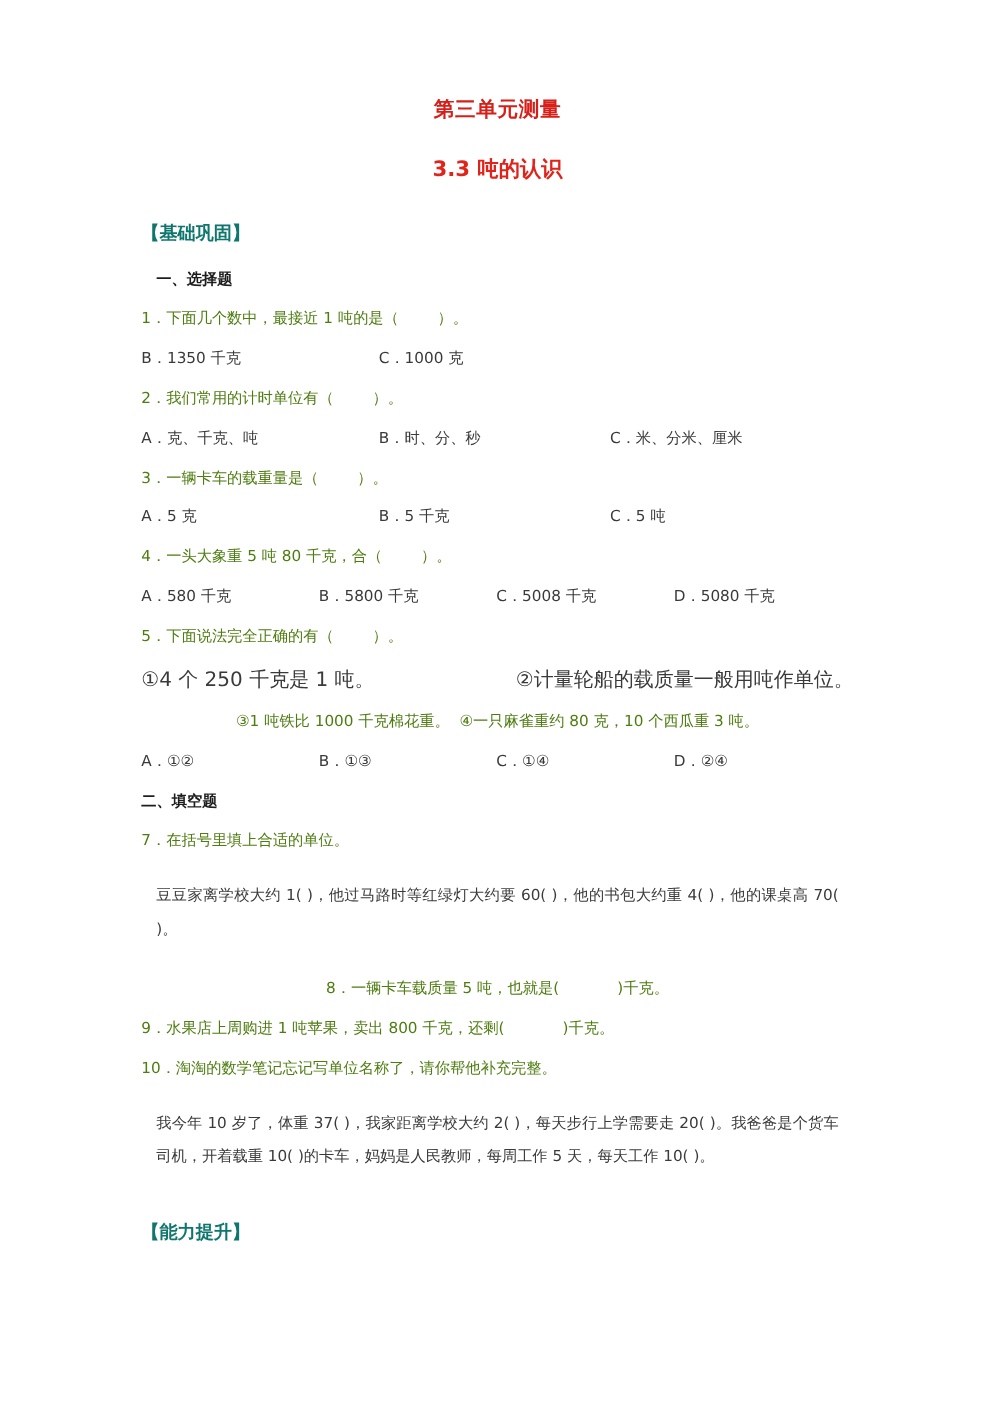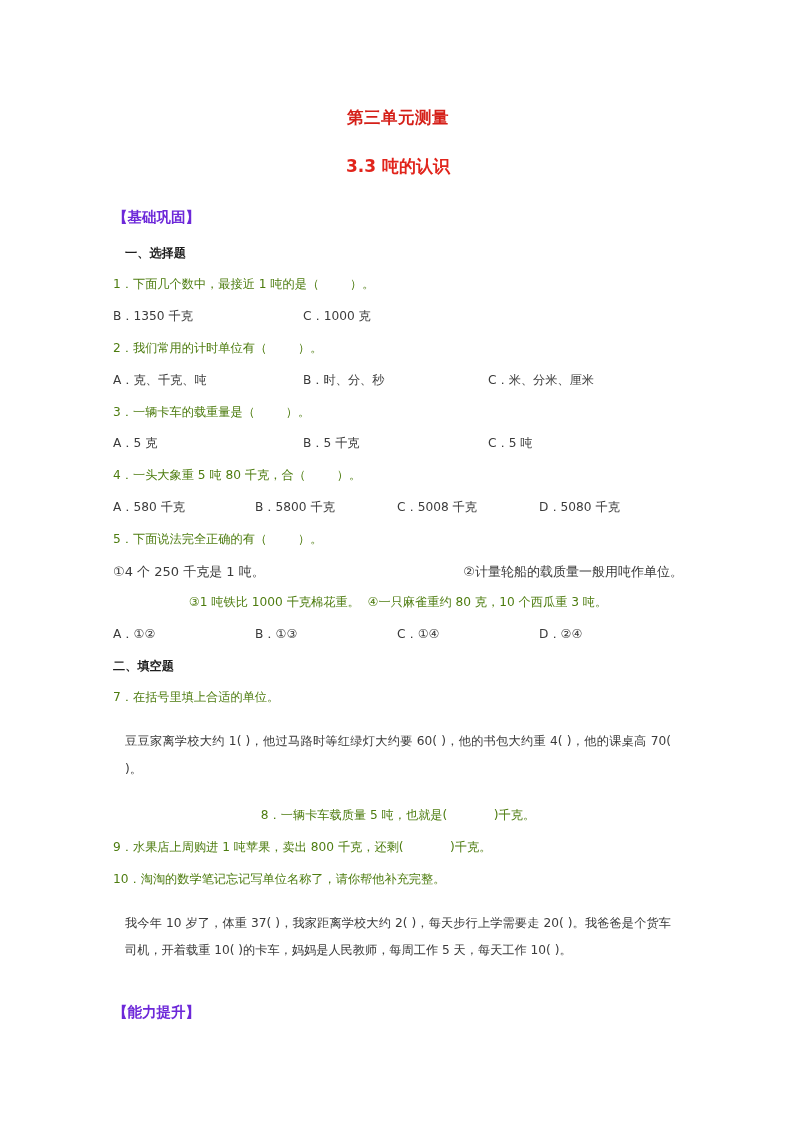--- a/index.html
+++ b/index.html
@@ -24,36 +24,36 @@
   }
 
   
   .doc-title {
     text-align: center;
     color: #d51f18;
     font-weight: bold;
     font-size: 16.5px;
     letter-spacing: 0.5px;
     margin: 0;
-    padding-top: 106px;
+    padding-top: 76px;
     line-height: 1.4;
   }
   .doc-subtitle {
     text-align: center;
     color: #e1241b;
     font-weight: bold;
     font-size: 17px;
     margin: 0;
     padding-top: 26px;
     line-height: 1.4;
   }
 
   
   .sec-red {
-    color: #6d28d9;
+    color: #0f766e;
     font-weight: bold;
     font-size: 14.5px;
     margin: 0;
     padding-top: 25px;
     padding-bottom: 2px;
     line-height: 1.5;
   }
   .sec-red.first { padding-top: 28px; }
 
   
@@ -98,21 +98,21 @@
     padding-top: 13px;
   }
   .opts .op { flex: 0 0 auto; white-space: pre; }
   .opts.three .op:nth-child(1) { width: 190px; }
   .opts.three .op:nth-child(2) { width: 185px; }
   .opts.four  .op { width: 142px; }
 
   
   .stmt-row {
     display: flex;
-    font-size: 13px;
+    font-size: 16px;
     color: #3a3a3a;
     line-height: 1.55;
     padding-top: 13px;
   }
   .stmt-row .c1 { width: 265px; flex: 0 0 auto; white-space: pre; }
   .stmt-row .c2 { flex: 1 1 auto; white-space: pre; text-align: right; }
 </style>
 </head>
 <body>
 

